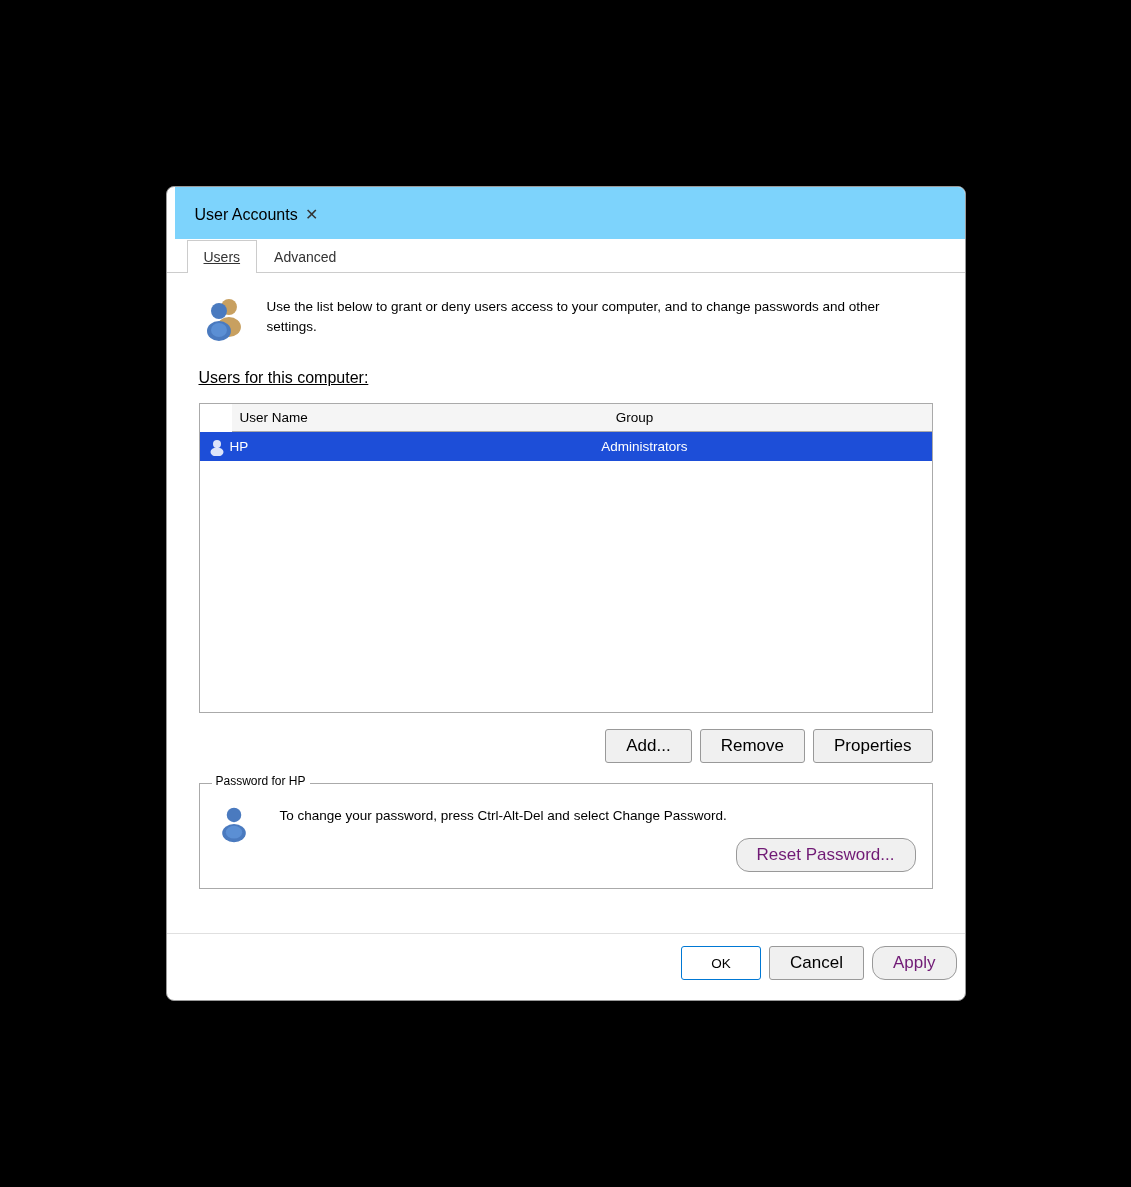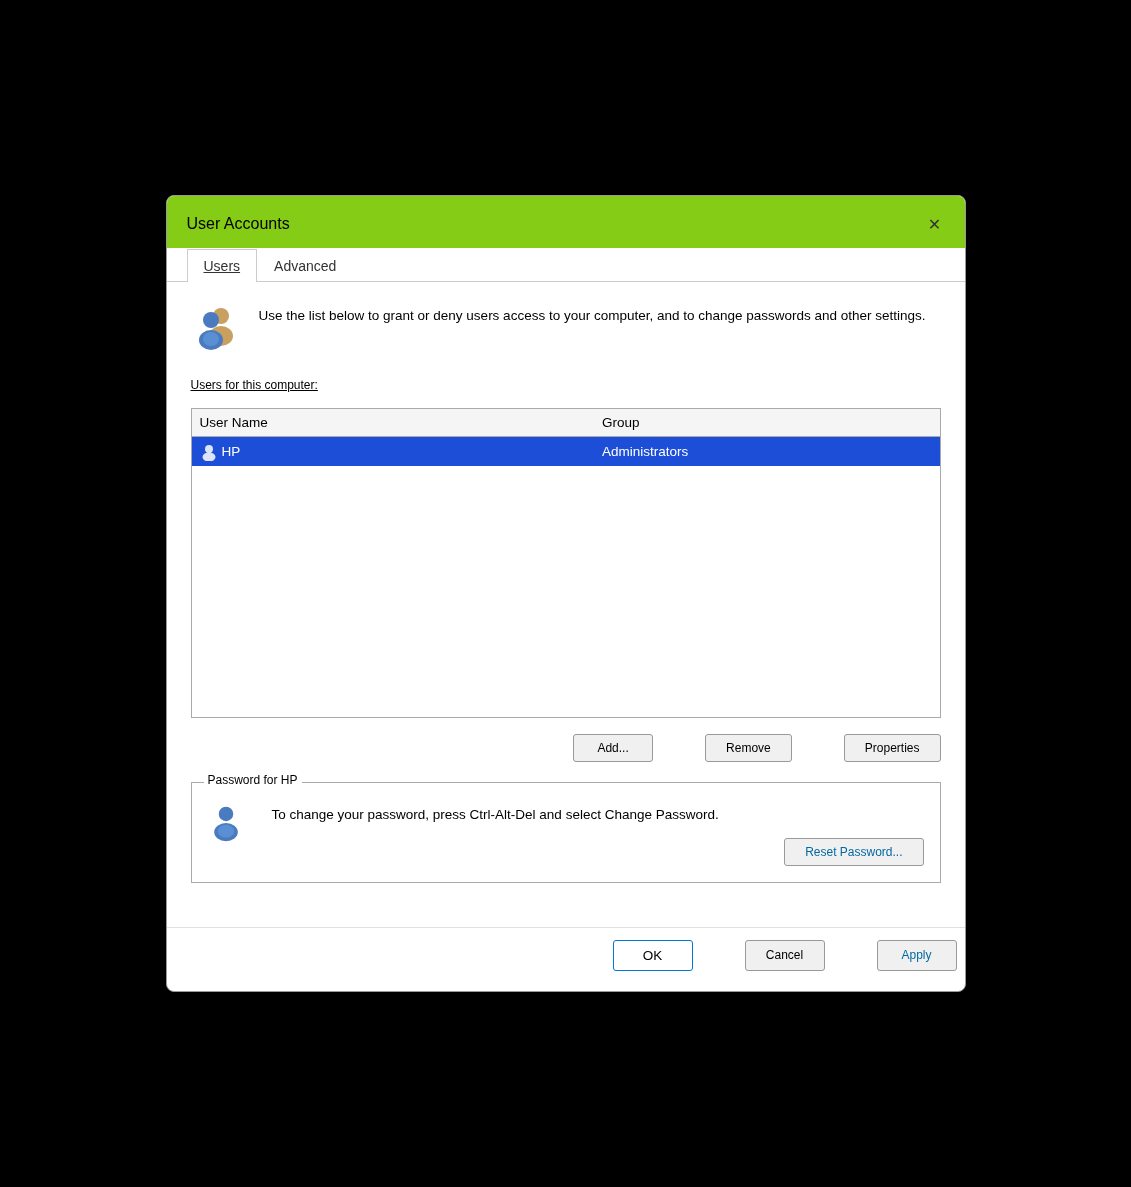--- a/index.html
+++ b/index.html
@@ -24,23 +24,23 @@
       border: 1px solid #999;
       border-radius: 8px;
       width: 800px;
       box-shadow: 0 8px 32px rgba(0,0,0,0.4);
       overflow: hidden;
     }
 
     .title-bar {
       display: flex;
       align-items: center;
-      justify-content: space-between;
       padding: 14px 16px 10px 20px;
-      background: #84cc16;
+      background: #7dd3fc;
+      margin-left: 8px;
     }
 
     .title-bar-title {
       font-size: 16px;
       font-weight: 400;
       color: #000;
     }
 
     .close-btn {
       width: 28px;
@@ -76,56 +76,57 @@
     }
 
     .tab.active {
       background: #fff;
       border-color: #ccc;
       border-bottom-color: #fff;
       text-decoration: underline;
     }
 
     .dialog-body {
-      padding: 20px 24px;
+      padding: 20px 32px;
     }
 
     .info-section {
       display: flex;
       align-items: flex-start;
       gap: 16px;
       margin-bottom: 24px;
     }
 
     .info-text {
       font-size: 13.5px;
       color: #000;
       line-height: 1.5;
       padding-top: 4px;
     }
 
     .section-label {
-      font-size: 12px;
+      font-size: 16px;
       margin-bottom: 16px;
       text-decoration: underline;
       text-decoration-style: solid;
     }
 
     .user-table {
       border: 1px solid #aaa;
       width: 100%;
       margin-bottom: 16px;
     }
 
     .user-table-header {
       display: flex;
       border-bottom: 1px solid #aaa;
       padding: 6px 8px;
       background: #f5f5f5;
       font-size: 13.5px;
+      margin-left: 32px;
     }
 
     .col-username {
       width: 55%;
     }
 
     .col-group {
       width: 45%;
     }
 
@@ -162,33 +163,33 @@
 
     .button-row {
       display: flex;
       justify-content: flex-end;
       gap: 8px;
       margin-bottom: 20px;
     }
 
     .btn {
       padding: 6px 20px;
-      font-size: 12px;
+      font-size: 17px;
       border: 1px solid #999;
       background: #f0f0f0;
       cursor: pointer;
       min-width: 80px;
       border-radius: 3px;
       color: #000;
-      margin-left: 44px;
     }
 
     .btn:disabled {
-      color: #0369a1;
+      color: #701a75;
       cursor: default;
+      border-radius: 13px;
     }
 
     .password-section {
       border: 1px solid #aaa;
       padding: 12px 16px 16px;
       margin-bottom: 24px;
       position: relative;
     }
 
     .password-legend {

